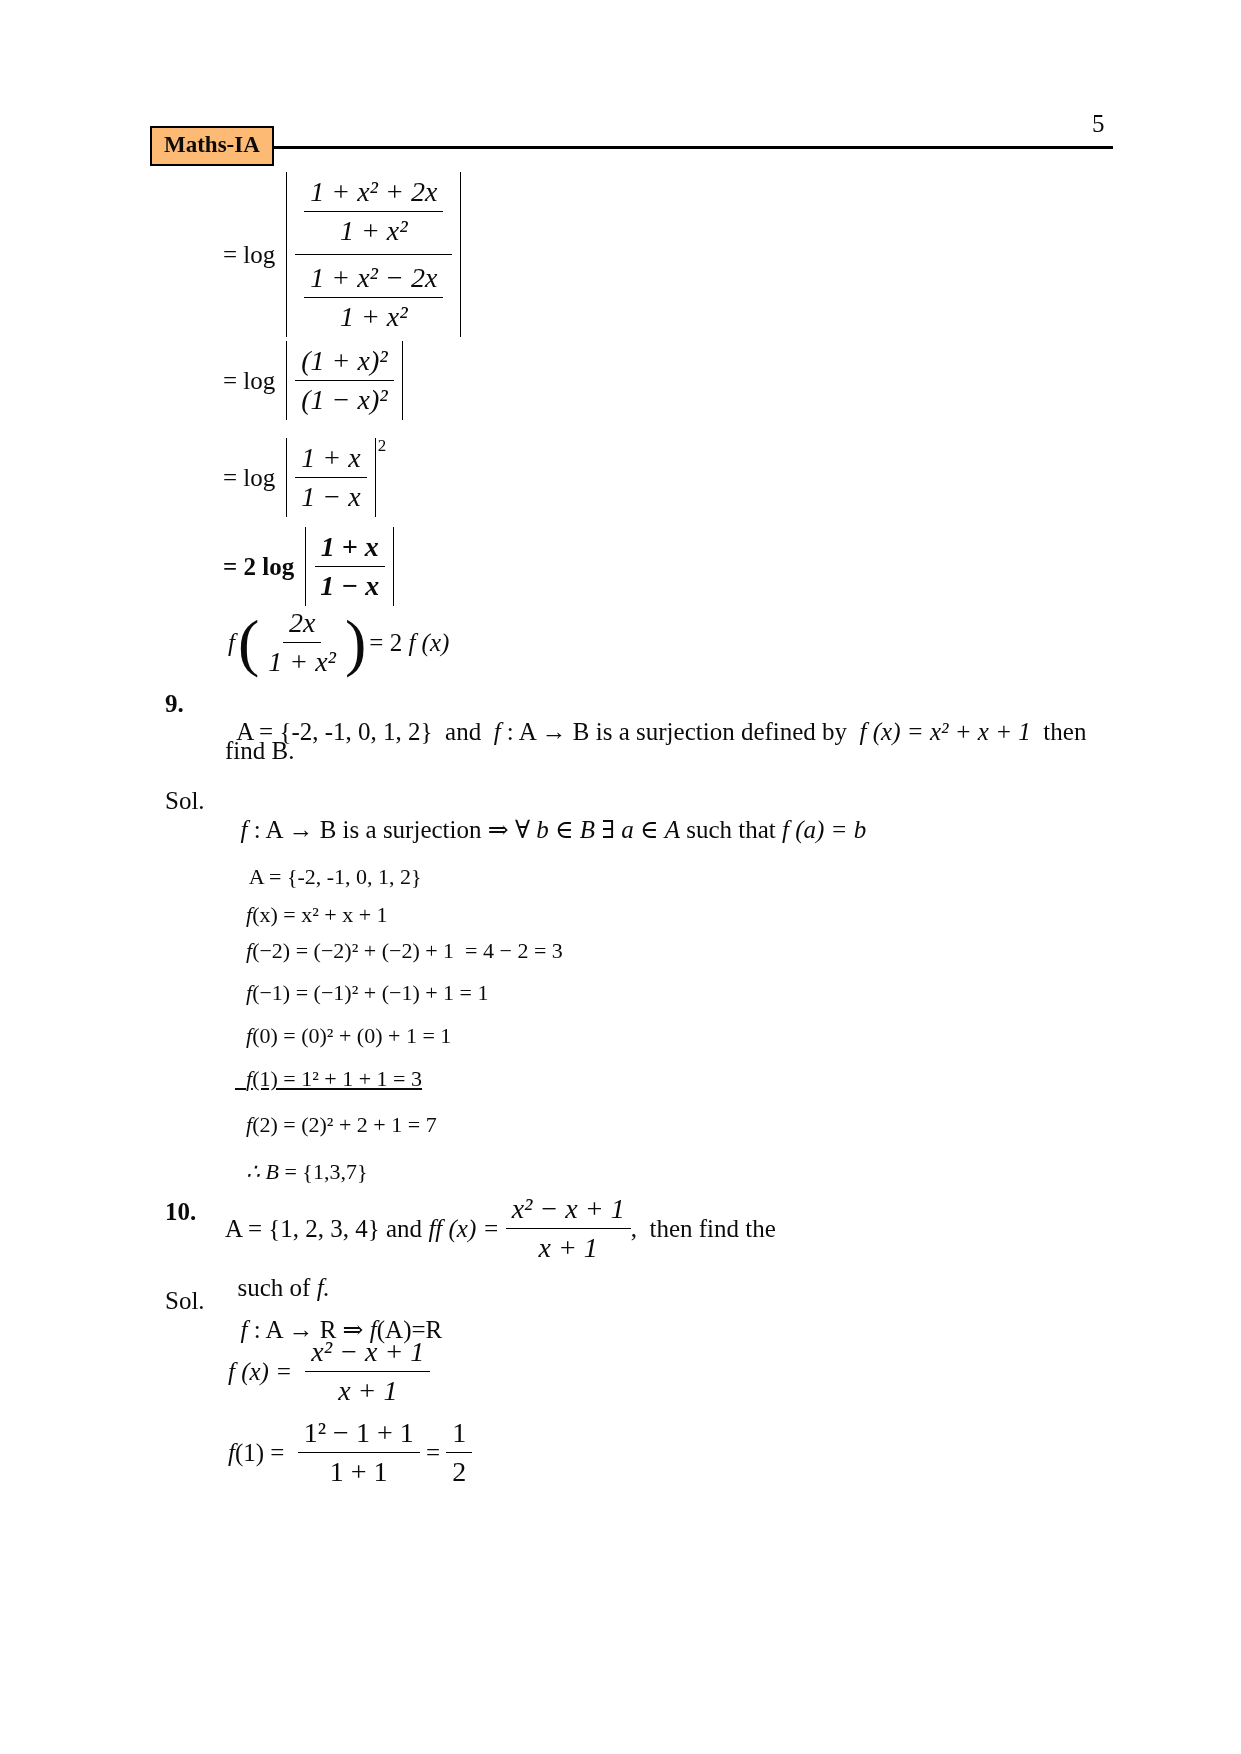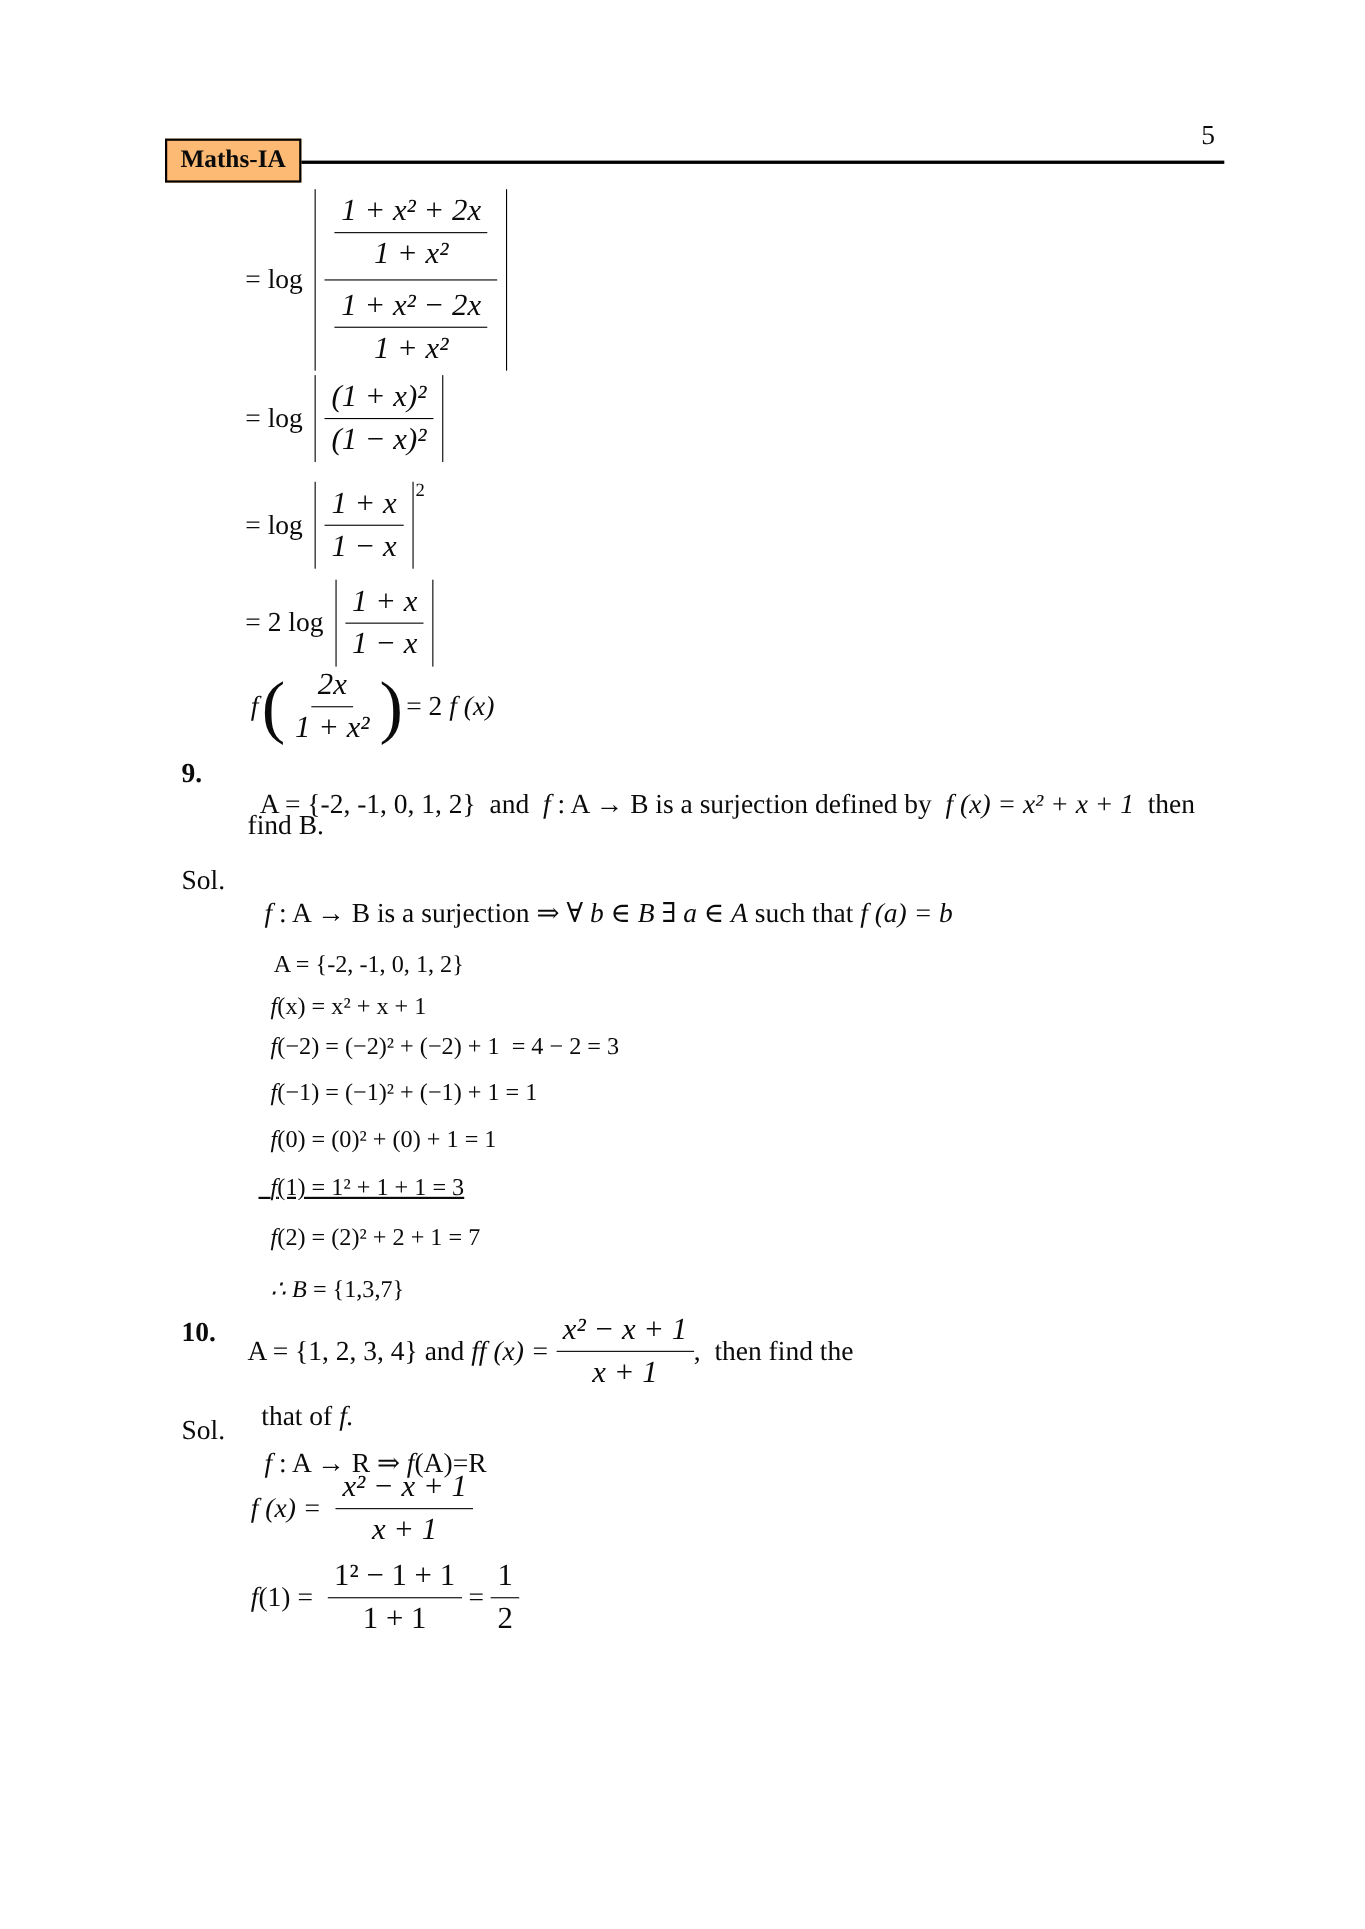--- a/index.html
+++ b/index.html
@@ -95,21 +95,21 @@
   <span class="lhs">= log</span>
   <span class="absv">
     <span class="frac it">
       <span class="num">1 + x</span>
       <span class="den">1 − x</span>
     </span>
   </span>
   <span class="exp">2</span>
 </div>
 
-<div class="eq" style="left:223px; top:527px;">
+<div class="eq" style="left:223px; top:527px;font-weight:bold;">
   <span class="lhs">= 2 log</span>
   <span class="absv">
     <span class="frac it">
       <span class="num">1 + x</span>
       <span class="den">1 − x</span>
     </span>
   </span>
 </div>
 
 <div class="eq" style="left:228px; top:606px;">
@@ -163,21 +163,21 @@
 <div class="numlbl" style="left:165px; top:1198px;">10.</div>
 <div class="eq" style="left:225px; top:1174px;margin-top:18px;">
   <span>A = {1, 2, 3, 4} and </span><span class="it">f</span><span class="it">f (x) = </span>
   <span class="frac it">
     <span class="num">x² − x + 1</span>
     <span class="den">x + 1</span>
   </span>
   <span>,  then find the</span>
 </div>
 <div class="txt" style="left:225px; top:1246px;">
-  <span>that of </span><span class="it">f.</span>
+  <span>such of </span><span class="it">f.</span>
 </div>
 
 <div class="txt" style="left:165px; top:1287px;">Sol.</div>
 <div class="txt" style="left:228px; top:1287px;">
   <span class="it">f</span><span> : A → R ⇒ </span><span class="it">f</span><span>(A)=R</span>
 </div>
 
 <div class="eq" style="left:228px; top:1335px;">
   <span class="it lhs">f (x) = </span>
   <span class="frac it">

